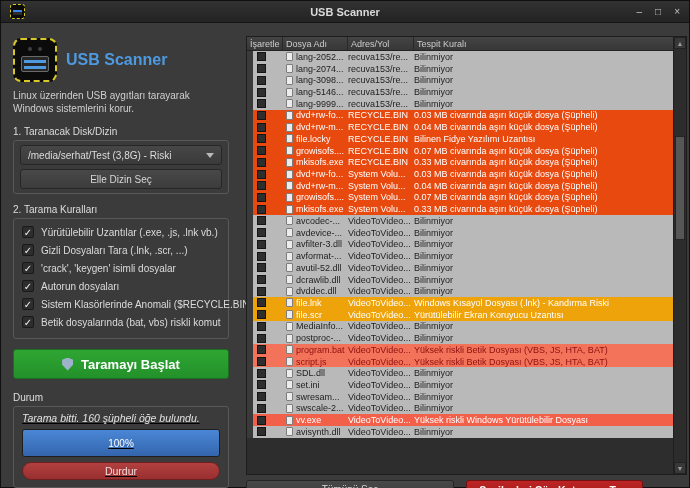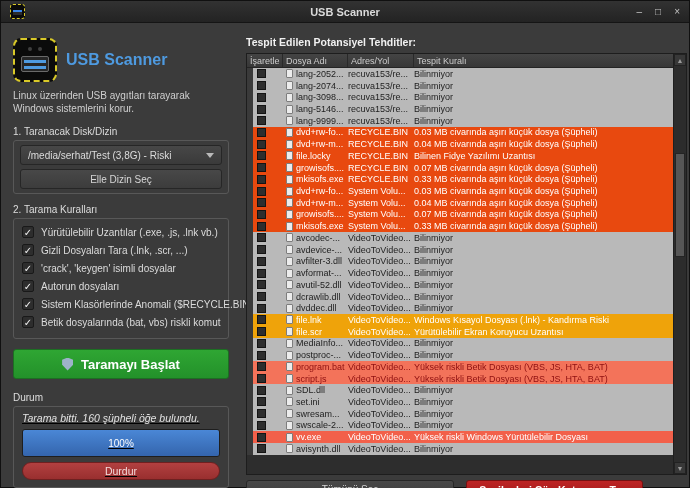--- a/index.html
+++ b/index.html
@@ -216,21 +216,20 @@
         <div class="btn-stop">Durdur</div>
       </div>
 
       <div class="bottomrow">
         <div class="btn">Hakkında</div>
         <div class="btn">Language</div>
       </div>
     </div>
 
     <div class="content">
-      <div class="threats-header">Tespit Edilen Potansiyel Tehditler:</div>
 
       <div class="table">
         <div class="thead">
           <div class="hc h-check">İşaretle</div>
           <div class="hc h-name">Dosya Adı</div>
           <div class="hc h-path">Adres/Yol</div>
           <div class="hc h-rule">Tespit Kuralı</div>
         </div>
         <div class="tbody" id="tbody">
             <div class="trow sev-none">

